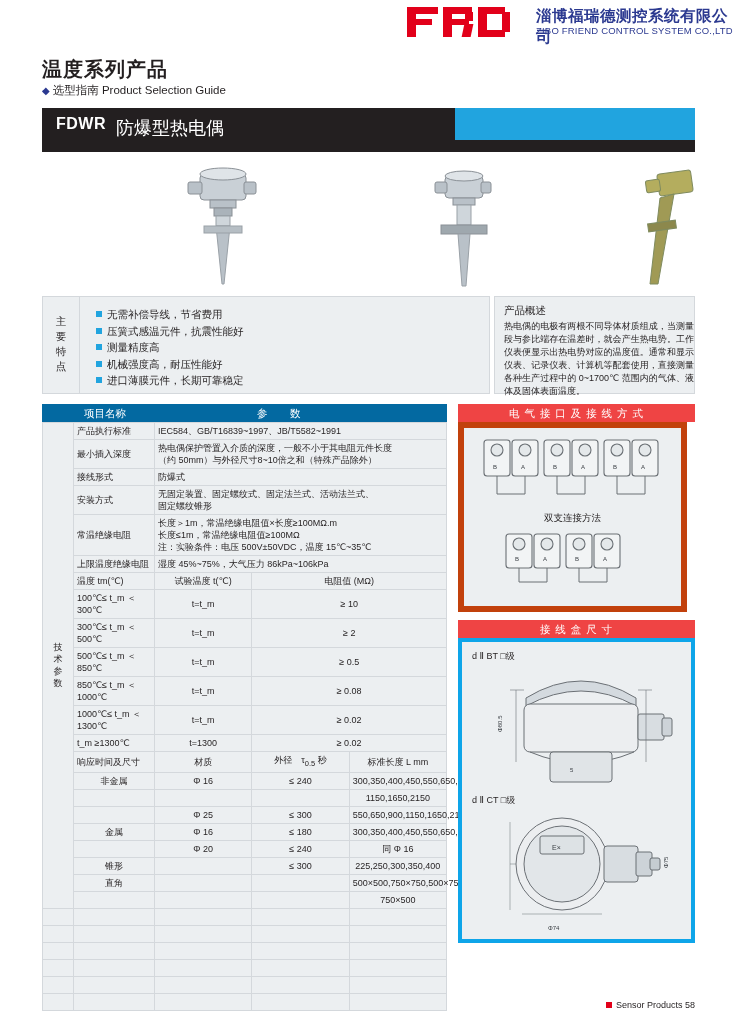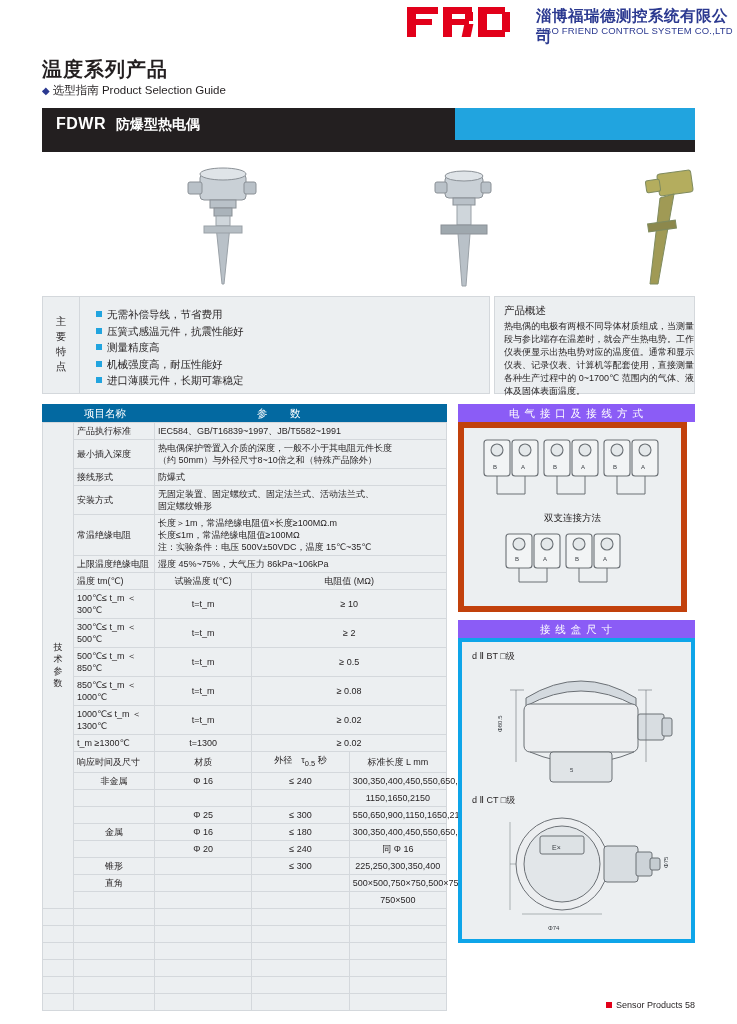--- a/index.html
+++ b/index.html
@@ -35,21 +35,21 @@
 
   .title-zh{position:absolute;left:42px;top:56px;font-size:20px;font-weight:bold;letter-spacing:1px;color:#231f20;}
   .subtitle-row{position:absolute;left:42px;top:83px;font-size:11.5px;color:#231f20;}
   .diamond{color:#2b3990;font-size:10px;margin-right:3px;}
 
   
   .title-bar{position:absolute;left:42px;top:108px;width:653px;height:32px;}
   .title-bar .left{position:absolute;left:0;top:0;width:413px;height:32px;background:#231f20;}
   .title-bar .right{position:absolute;left:413px;top:0;width:240px;height:32px;background:#21a4df;}
   .title-bar .model{position:absolute;left:14px;top:7px;color:#ffffff;font-size:16px;font-weight:bold;letter-spacing:0.5px;}
-  .title-bar .name{position:absolute;left:74px;top:8px;color:#ffffff;font-size:14px;font-weight:bold;}
+  .title-bar .name{position:absolute;left:74px;top:8px;color:#ffffff;font-size:18px;font-weight:normal;}
   .title-strip{position:absolute;left:42px;top:140px;width:653px;height:12px;background:#231f20;}
 
   
   .photo-area{position:absolute;left:42px;top:158px;width:653px;height:132px;background:#ffffff;}
   .probe{position:absolute;}
 
   
   .feat-wrap{position:absolute;left:42px;top:296px;width:653px;height:98px;}
   .feat-label{position:absolute;left:0;top:0;width:38px;height:98px;background:#eceff1;border:1px solid #d4d8dc;box-sizing:border-box;
     font-size:10.5px;line-height:15px;text-align:center;padding-top:17px;color:#231f20;}
@@ -68,21 +68,21 @@
 
   table.pt{border-collapse:collapse;width:405px;table-layout:fixed;}
   table.pt td{border:1px solid #d4d8dc;font-size:9px;color:#231f20;padding:2px 3px;vertical-align:middle;background:#eceff1;line-height:12px;}
   td.side{width:24px;text-align:center;background:#eceff1;font-size:10px;line-height:14px;}
   td.lbl{width:74px;background:#eceff1;}
   td.val{background:#eceff1;}
   .c{text-align:center;}
 
   
   .right-col{position:absolute;left:458px;top:404px;width:237px;}
-  .barhdr{height:18px;background:#8b5cf6;color:#fff;text-align:center;font-size:10.5px;line-height:18px;letter-spacing:1px;}
+  .barhdr{height:18px;background:#ef4444;color:#fff;text-align:center;font-size:10.5px;line-height:18px;letter-spacing:1px;}
   .wire-box{width:229px;height:190px;background:#eceff1;border:6px solid #c2410c;box-sizing:border-box;position:relative;}
   .cap{position:absolute;width:100%;text-align:center;font-size:9.5px;color:#231f20;}
   .box2{width:237px;height:305px;background:#eceff1;border:4px solid #0ea5e9;box-sizing:border-box;position:relative;margin-top:0;}
   .lbl-small{position:absolute;font-size:9px;color:#231f20;}
 
   
   .footer{position:absolute;right:42px;bottom:14px;font-size:9px;color:#231f20;}
   .footer .sq{display:inline-block;width:6px;height:6px;background:#e2001a;margin-right:4px;}
 </style>
 </head>

